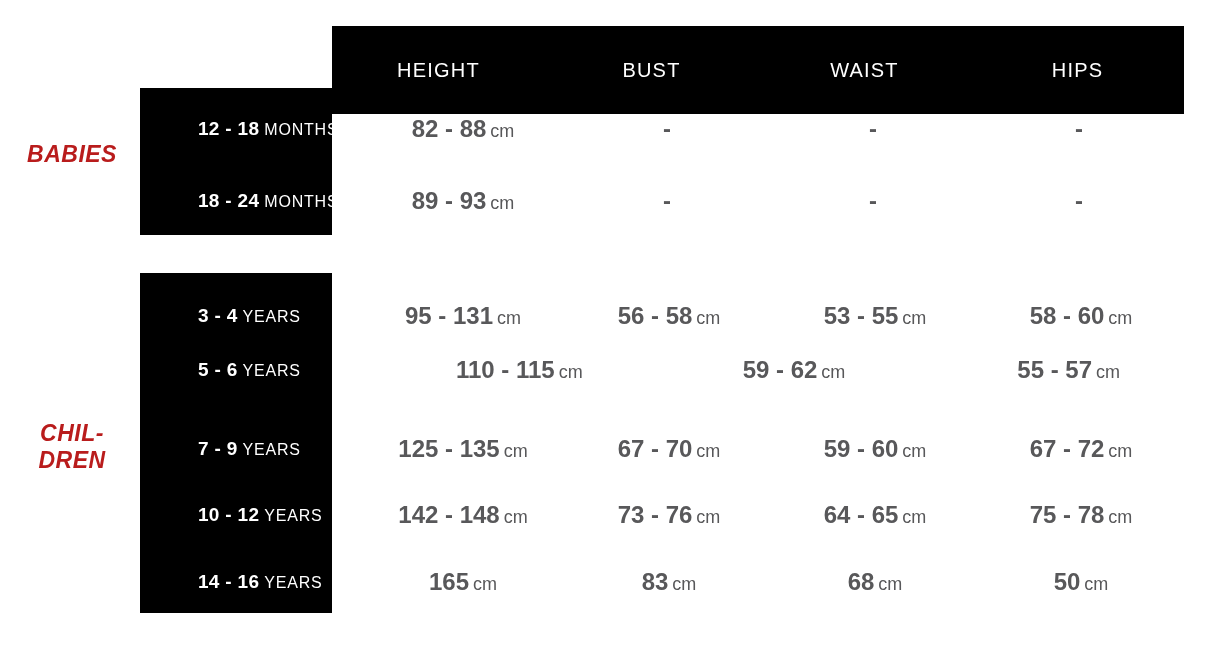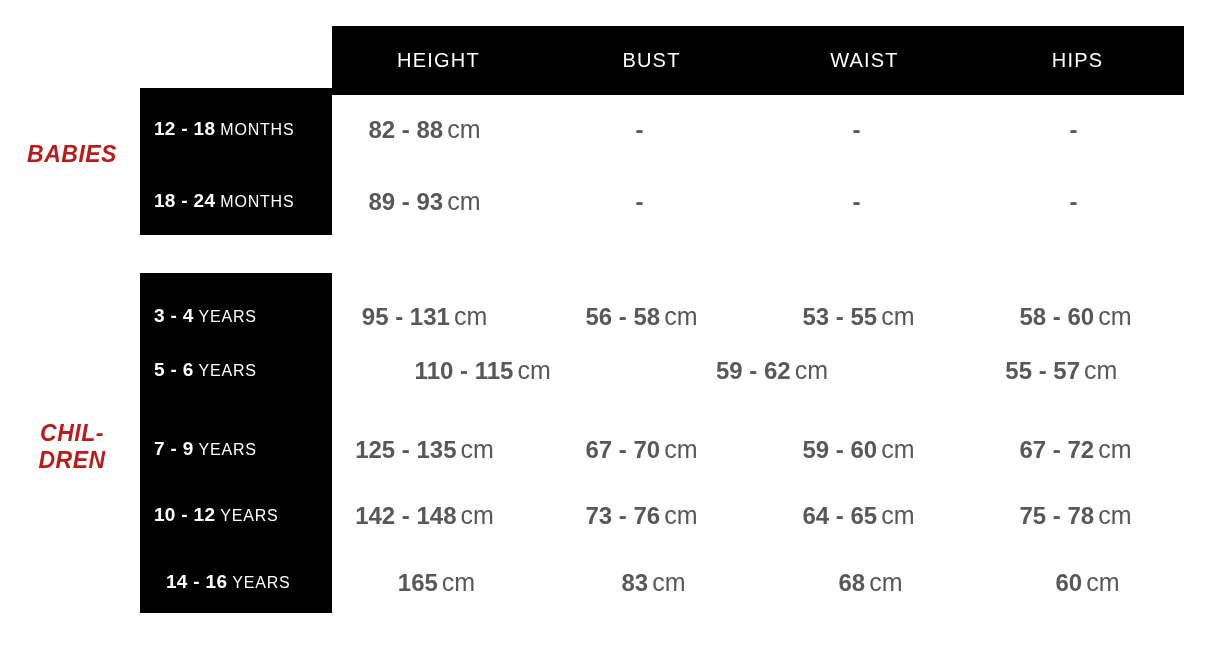--- a/index.html
+++ b/index.html
@@ -22,21 +22,21 @@
     width: 1205px;
     height: 645px;
   }
 
   
   .header-bar {
     position: absolute;
     left: 332px;
     top: 26px;
     width: 852px;
-    height: 69px;
+    height: 88px;
     background: #000000;
     display: flex;
     align-items: center;
     justify-content: space-between;
   }
   .header-cell {
     flex: 1 1 0;
     text-align: center;
     color: #ffffff;
     font-size: 20px;
@@ -91,20 +91,21 @@
     width: 1044px;
     display: flex;
     align-items: center;
   }
   .size-cell {
     width: 176px;
     box-sizing: border-box;
     padding-left: 14px;
     color: #ffffff;
     white-space: nowrap;
+    margin-left: 44px;
   }
   .size-num {
     font-size: 19px;
     font-weight: bold;
     letter-spacing: 0.3px;
   }
   .size-unit {
     font-size: 16px;
     font-weight: 400;
     letter-spacing: 0.8px;
@@ -114,21 +115,21 @@
     flex: 1 1 0;
     text-align: center;
     color: #58585a;
     white-space: nowrap;
   }
   .meas-val {
     font-size: 24px;
     font-weight: bold;
   }
   .meas-unit {
-    font-size: 25px;
+    font-size: 18px;
     font-weight: 400;
     margin-left: 4px;
   }
 </style>
 </head>
 <body>
 
 <div class="chart">
 
   <div class="header-bar">
@@ -245,31 +246,31 @@
       <span class="meas-val">73 - 76</span><span class="meas-unit">cm</span>
     </div>
     <div class="meas-cell">
       <span class="meas-val">64 - 65</span><span class="meas-unit">cm</span>
     </div>
     <div class="meas-cell">
       <span class="meas-val">75 - 78</span><span class="meas-unit">cm</span>
     </div>
   </div>
 
-  <div class="row" style="top:564px;height:36px;padding-left:12px;">
+  <div class="row" style="top:564px;height:36px;">
     <div class="size-cell">
       <span class="size-num">14 - 16</span><span class="size-unit">YEARS</span>
     </div>
     <div class="meas-cell">
       <span class="meas-val">165</span><span class="meas-unit">cm</span>
     </div>
     <div class="meas-cell">
       <span class="meas-val">83</span><span class="meas-unit">cm</span>
     </div>
     <div class="meas-cell">
       <span class="meas-val">68</span><span class="meas-unit">cm</span>
     </div>
     <div class="meas-cell">
-      <span class="meas-val">60</span><span class="meas-unit">cm</span>
+      <span class="meas-val">50</span><span class="meas-unit">cm</span>
     </div>
   </div>
 
 </div>
 
 </body></html>

